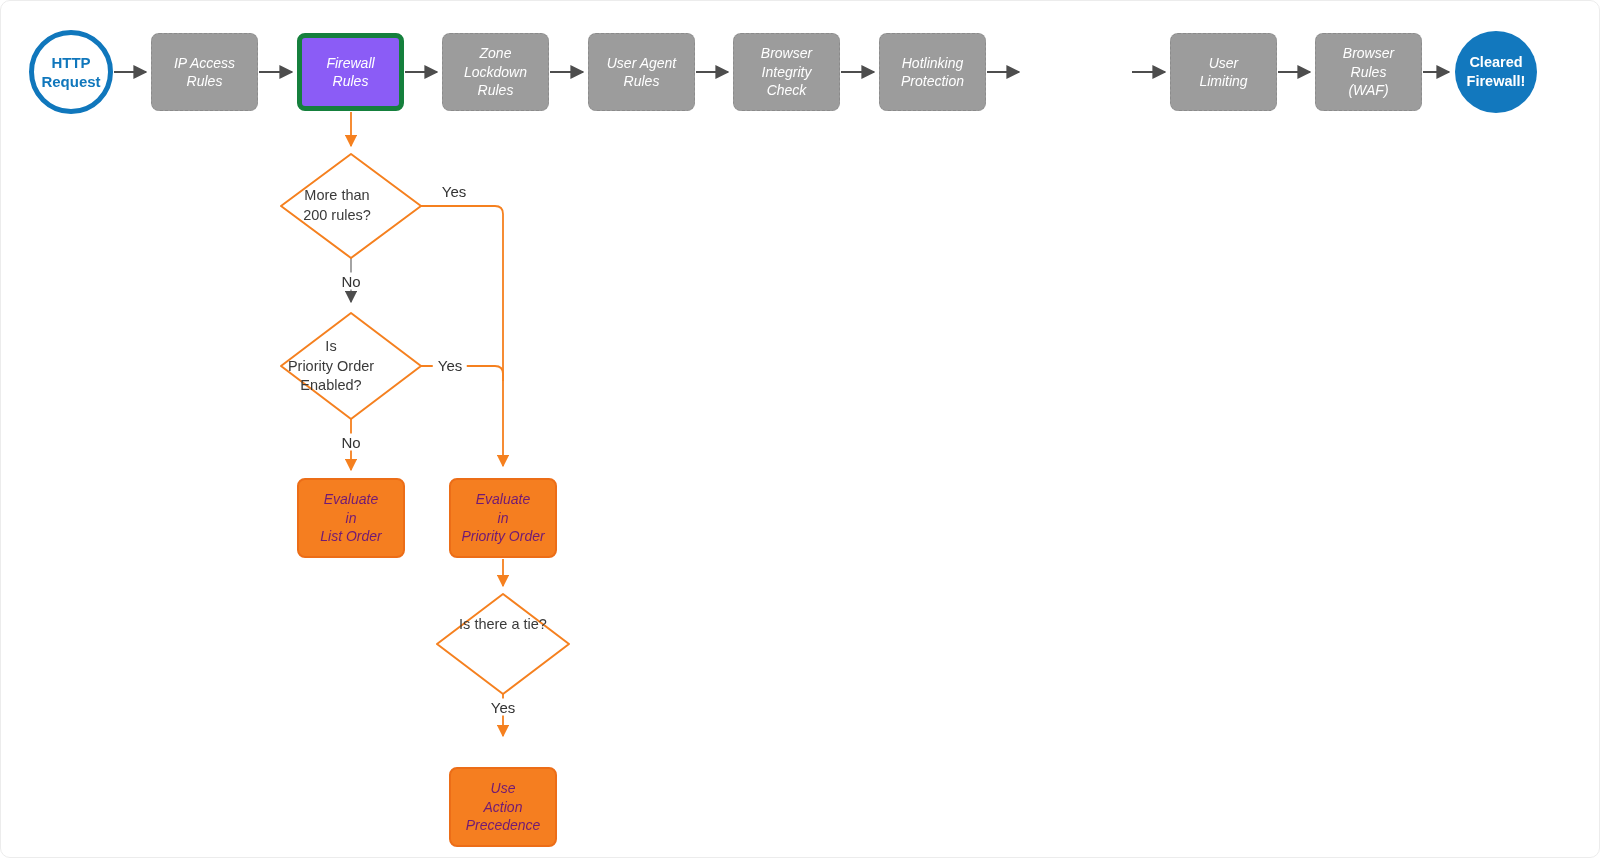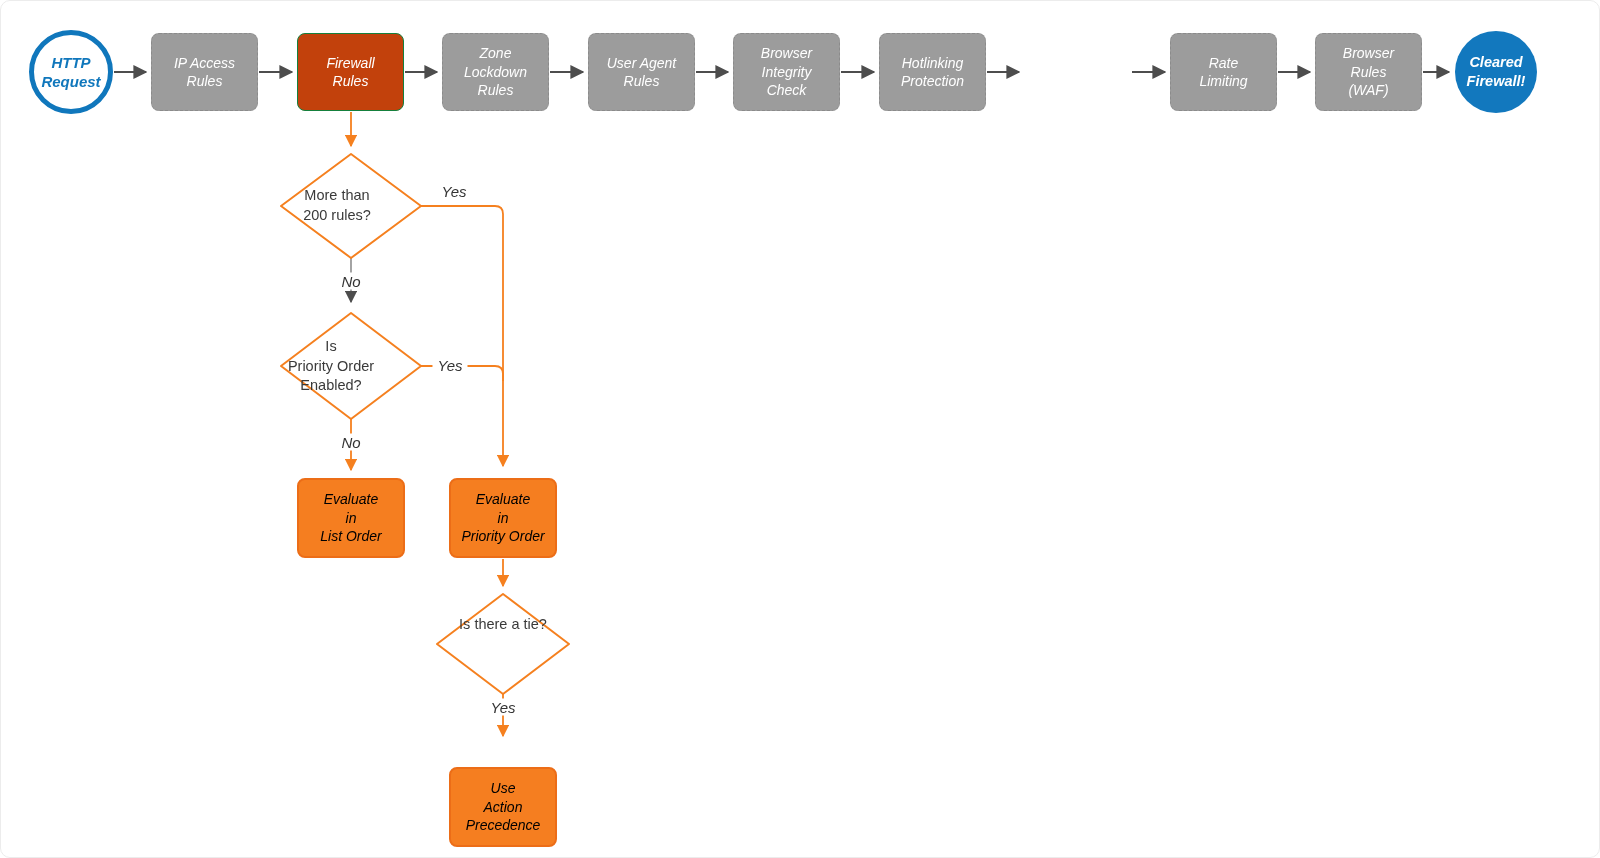--- a/index.html
+++ b/index.html
@@ -15,45 +15,45 @@
     text-align:center; box-sizing:border-box;
   }
   .node .lbl { white-space:pre-line; }
 
   .stage {
     width:107px; height:78px; top:32px;
     background:#9C9C9C; border:1px dashed #8b8b8b; border-radius:8px;
     color:#ffffff; font-style:italic; font-size:14px; line-height:1.32;
   }
   .stage.highlight {
-    background:#c2410c; border:1px solid #15803d;
+    background:#8b5cf6; border:5px solid #15803d;
   }
   .action-box {
     width:108px; height:80px; left:448px;
     background:#F57E20; border:2px solid #EC6D17; border-radius:8px;
-    color:#000000; font-style:italic; font-size:14px; line-height:1.35;
+    color:#701a75; font-style:italic; font-size:14px; line-height:1.35;
   }
   .circle-start {
     left:28px; top:29px; width:84px; height:84px; border-radius:50%;
     background:#ffffff; border:5px solid #1077BC;
-    color:#1077BC; font-weight:bold; font-style:italic; font-size:15px; line-height:1.3;
+    color:#1077BC; font-weight:bold; font-size:15px; line-height:1.3;
   }
   .circle-end {
     left:1454px; top:30px; width:82px; height:82px; border-radius:50%;
-    background:#1278BE; color:#ffffff; font-weight:bold; font-style:italic;
+    background:#1278BE; color:#ffffff; font-weight:bold; 
     font-size:14.5px; line-height:1.3;
   }
   .diamond-label {
     position:absolute; transform:translate(-50%,-50%);
     color:#3a3a3a; font-size:14.5px; line-height:1.35; text-align:center;
     white-space:pre-line;
   }
   .edge-label {
     position:absolute; transform:translate(-50%,-50%);
-    color:#333333; font-style:italic; font-size:15px;
+    color:#333333; font-size:15px;
   }
   .edge-label.on-line { background:#ffffff; padding:0 5px; }
 </style>
 </head>
 <body>
 
 <div class="canvas">
 
   <svg class="wires" viewBox="0 0 1600 858">
     <defs>
@@ -125,21 +125,21 @@
   <div class="node stage" style="left:732px">
     <span class="lbl">Browser
 Integrity
 Check</span>
   </div>
   <div class="node stage" style="left:878px">
     <span class="lbl">Hotlinking
 Protection</span>
   </div>
   <div class="node stage" style="left:1169px">
-    <span class="lbl">Rate
+    <span class="lbl">User
 Limiting</span>
   </div>
   <div class="node stage" style="left:1314px">
     <span class="lbl">Browser
 Rules
 (WAF)</span>
   </div>
 
   <div class="diamond-label" style="left:336px; top:205px">More than
 200 rules?</div>

